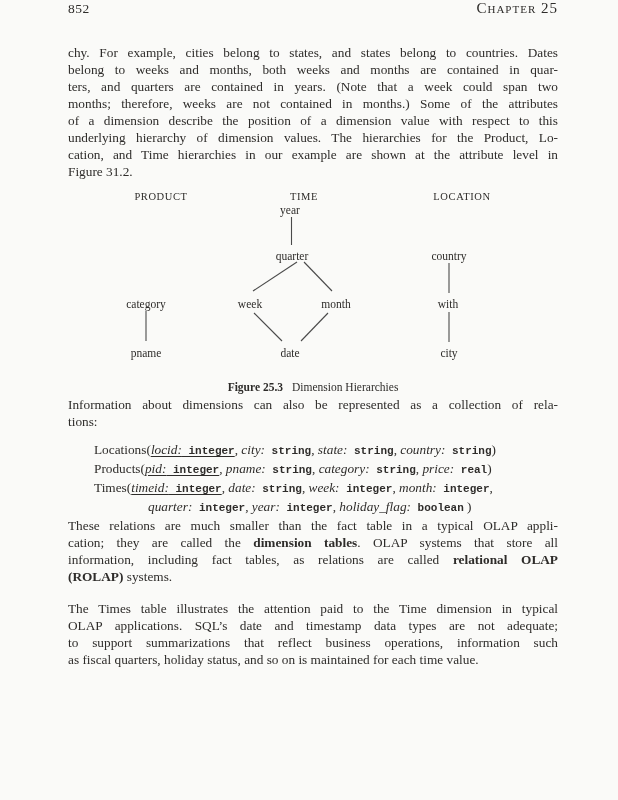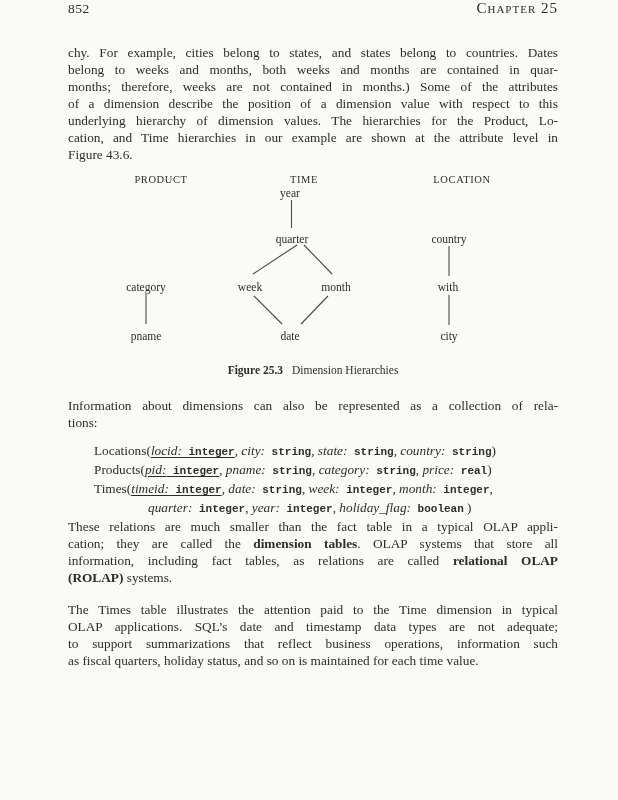--- a/index.html
+++ b/index.html
@@ -16,21 +16,21 @@
     color:#2e2c2a;
     overflow:hidden;
   }
   
   .hdr { display:flex; justify-content:space-between; align-items:baseline; }
   .pagenum { font-size:13.5px; letter-spacing:0.5px; }
   .chapter { font-variant:small-caps; font-size:15px; letter-spacing:1px; }
   
   .para { margin:0; }
   .p1 { margin-top:27px; }
-  .p2 { margin-top:18px; }
+  .p2 { }
   .p3 { }
   .p4 { margin-top:15px; }
   .jline { text-align:justify; text-align-last:justify; white-space:normal; }
   .lastline { text-align:left; }
   .sg-b { font-weight:bold; }
   .sg-i { font-style:italic; }
   .sg-m { font-family:"Liberation Mono", monospace; font-weight:bold; font-size:11px; }
   .sg-u { text-decoration:underline; text-underline-offset:2px; }
   
   .diagram { position:relative; margin-top:5px; height:180px; }
@@ -57,25 +57,26 @@
 <div class="page">
 
   <div class="hdr">
     <span class="pagenum">852</span>
     <span class="chapter">Chapter 25</span>
   </div>
 
   <div class="para p1">
     <div class="jline">chy. For example, cities belong to states, and states belong to countries. Dates</div>
     <div class="jline">belong to weeks and months, both weeks and months are contained in quar-</div>
+    <div class="jline">ters, and quarters are contained in years. (Note that a week could span two</div>
     <div class="jline">months; therefore, weeks are not contained in months.) Some of the attributes</div>
     <div class="jline">of a dimension describe the position of a dimension value with respect to this</div>
     <div class="jline">underlying hierarchy of dimension values. The hierarchies for the Product, Lo-</div>
     <div class="jline">cation, and Time hierarchies in our example are shown at the attribute level in</div>
-    <div class="lastline">Figure 43.6.</div>
+    <div class="lastline">Figure 31.2.</div>
   </div>
 
   <div class="diagram">
     <svg class="connectors" width="490" height="180" viewBox="0 0 490 180">
       <g stroke="#4a4a4a" stroke-width="1.1">
         <line x1="223.5" y1="32" x2="223.5" y2="60"></line>
         <line x1="229" y1="77" x2="185" y2="106"></line>
         <line x1="236" y1="77" x2="264" y2="106"></line>
         <line x1="186" y1="128" x2="214" y2="156"></line>
         <line x1="260" y1="128" x2="233" y2="156"></line>

